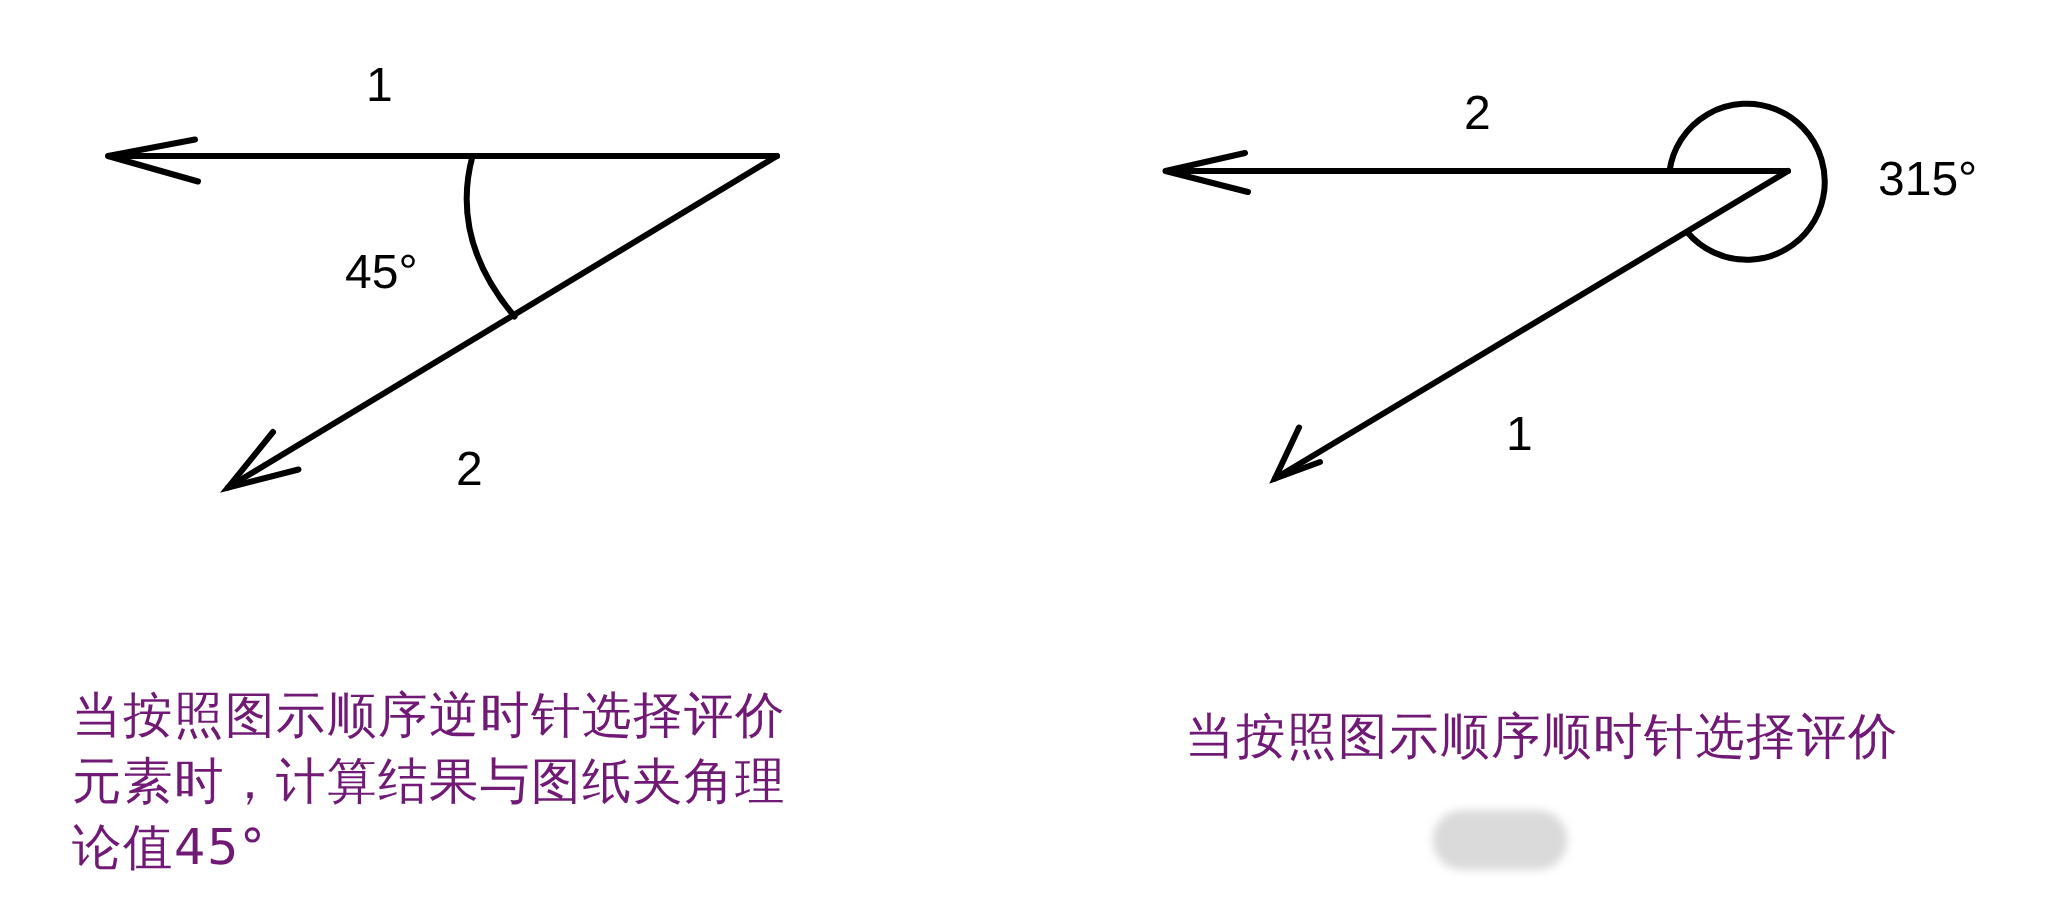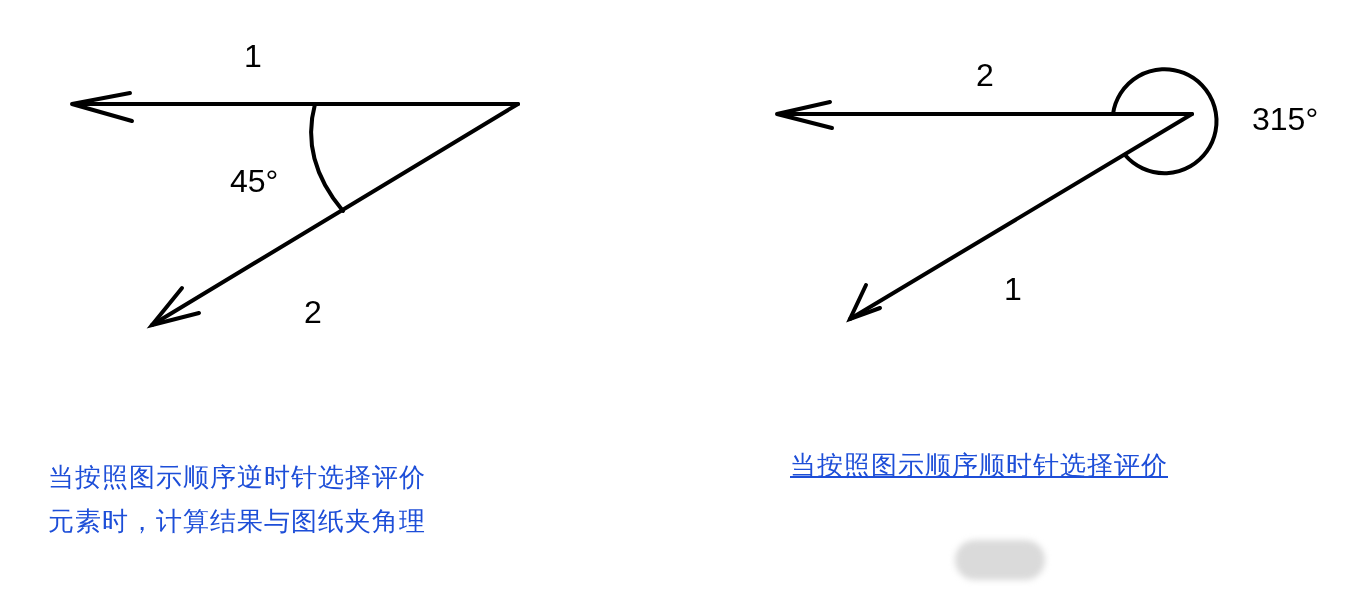--- a/index.html
+++ b/index.html
@@ -21,29 +21,29 @@
       top: 0;
     }
     .lbl {
       font-family: "Liberation Sans", "DejaVu Sans", sans-serif;
       font-size: 32px;
       fill: #000000;
     }
     .caption {
       position: absolute;
       font-family: "DejaVu Sans", "Liberation Sans", sans-serif;
-      font-size: 26px;
+      font-size: 33px;
       line-height: 44px;
-      color: #1d4ed8;
+      color: #701a75;
       white-space: nowrap;
       letter-spacing: 1px;
     }
     .caption .line { display: block; }
     #caption-left { left: 48px; top: 455px; }
-    #caption-right { left: 790px; top: 443px; text-decoration: underline; }
+    #caption-right { left: 790px; top: 469px; }
     .watermark {
       position: absolute;
       left: 955px;
       top: 540px;
       width: 90px;
       height: 40px;
       border-radius: 20px;
       background: rgba(150,150,150,0.35);
       filter: blur(3px);
     }
@@ -78,19 +78,20 @@
     <path d="M 1113 114 A 52 52 0 1 1 1125 155"></path>
   </g>
   <text class="lbl" x="976" y="86">2</text>
   <text class="lbl" x="1004" y="300">1</text>
   <text class="lbl" x="1252" y="130">315°</text>
 </svg>
 
 <div class="caption" id="caption-left">
   <span class="line">当按照图示顺序逆时针选择评价</span>
   <span class="line">元素时，计算结果与图纸夹角理</span>
+  <span class="line">论值45°</span>
 </div>
 
 <div class="caption" id="caption-right">
   <span class="line">当按照图示顺序顺时针选择评价</span>
 </div>
 
 <div class="watermark"></div>
 
 </body></html>

